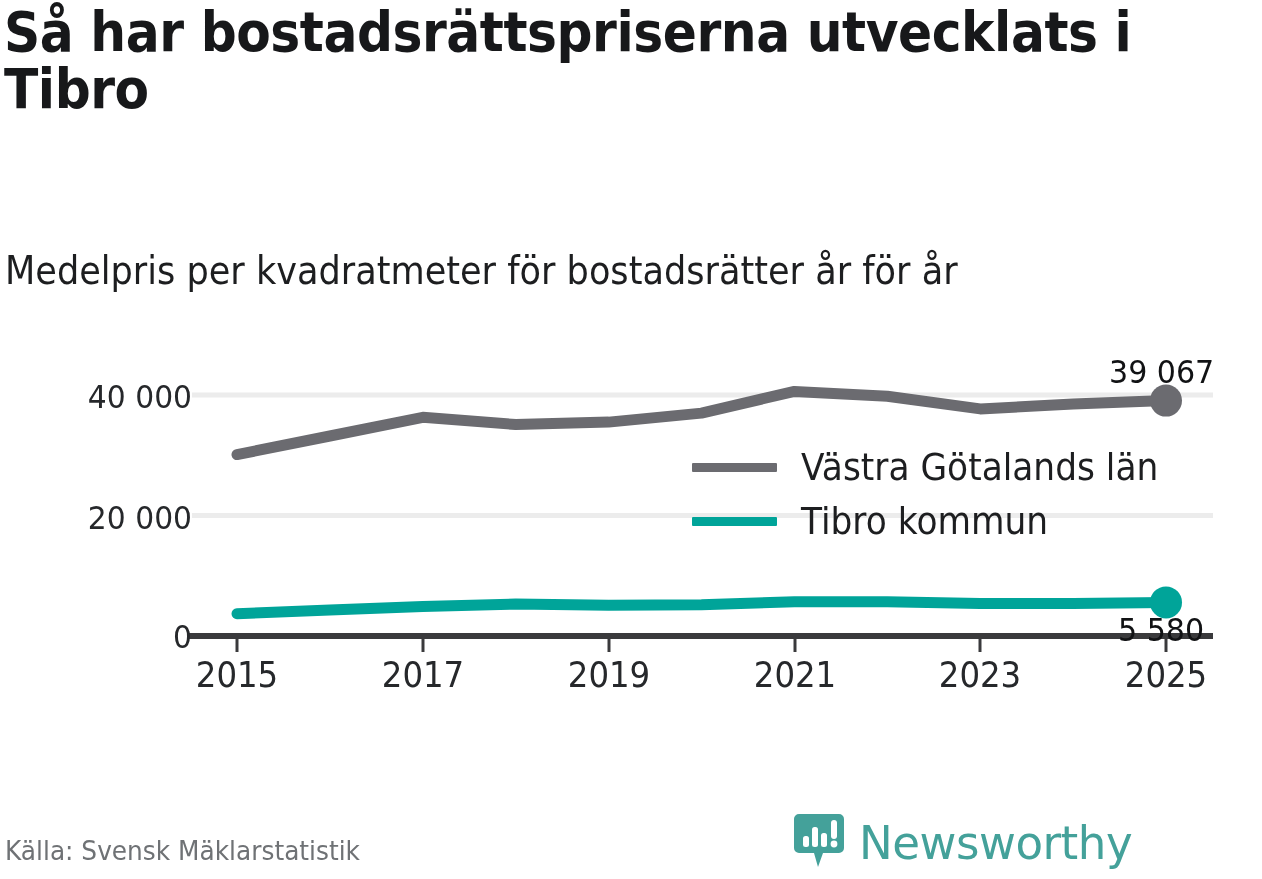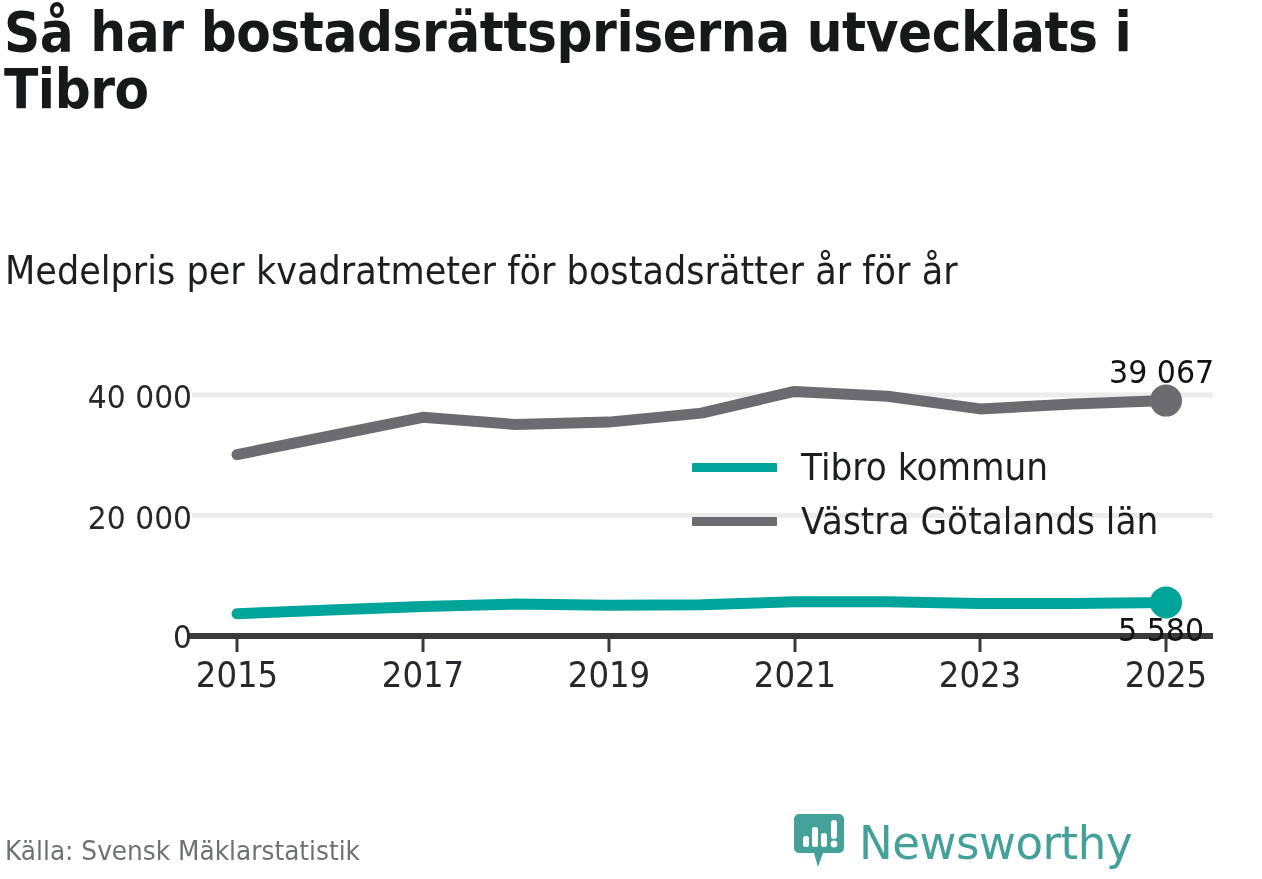--- a/index.html
+++ b/index.html
@@ -221,26 +221,26 @@
   <div class="xlabel" style="left:609px">2019</div>
   <div class="xlabel" style="left:795px">2021</div>
   <div class="xlabel" style="left:980px">2023</div>
   <div class="xlabel" style="left:1166px">2025</div>
 
   <div class="endlabel gray">39 067</div>
   <div class="endlabel teal">5 580</div>
 
   <div class="legend">
     <div class="legend-row">
+      <span class="legend-swatch" style="background:#6b6b70"></span>
+      <span class="legend-text">Västra Götalands län</span>
+    </div>
+    <div class="legend-row">
       <span class="legend-swatch" style="background:#00a499"></span>
       <span class="legend-text">Tibro kommun</span>
-    </div>
-    <div class="legend-row">
-      <span class="legend-swatch" style="background:#6b6b70"></span>
-      <span class="legend-text">Västra Götalands län</span>
     </div>
   </div>
 
   <div class="source">Källa: Svensk Mäklarstatistik</div>
 
   <div class="brand">
     <span class="brand-mark">
       <svg width="52" height="58" viewBox="0 0 52 58" xmlns="http://www.w3.org/2000/svg">
         <path d="M6 2 H46 A5 5 0 0 1 51 7 V36 A5 5 0 0 1 46 41 H30 L25 55 L21 41 H6 A5 5 0 0 1 1 36 V7 A5 5 0 0 1 6 2 Z" fill="#44a19a"></path>
         <rect x="10" y="24" width="6" height="11" rx="2.5" fill="#ffffff"></rect>

